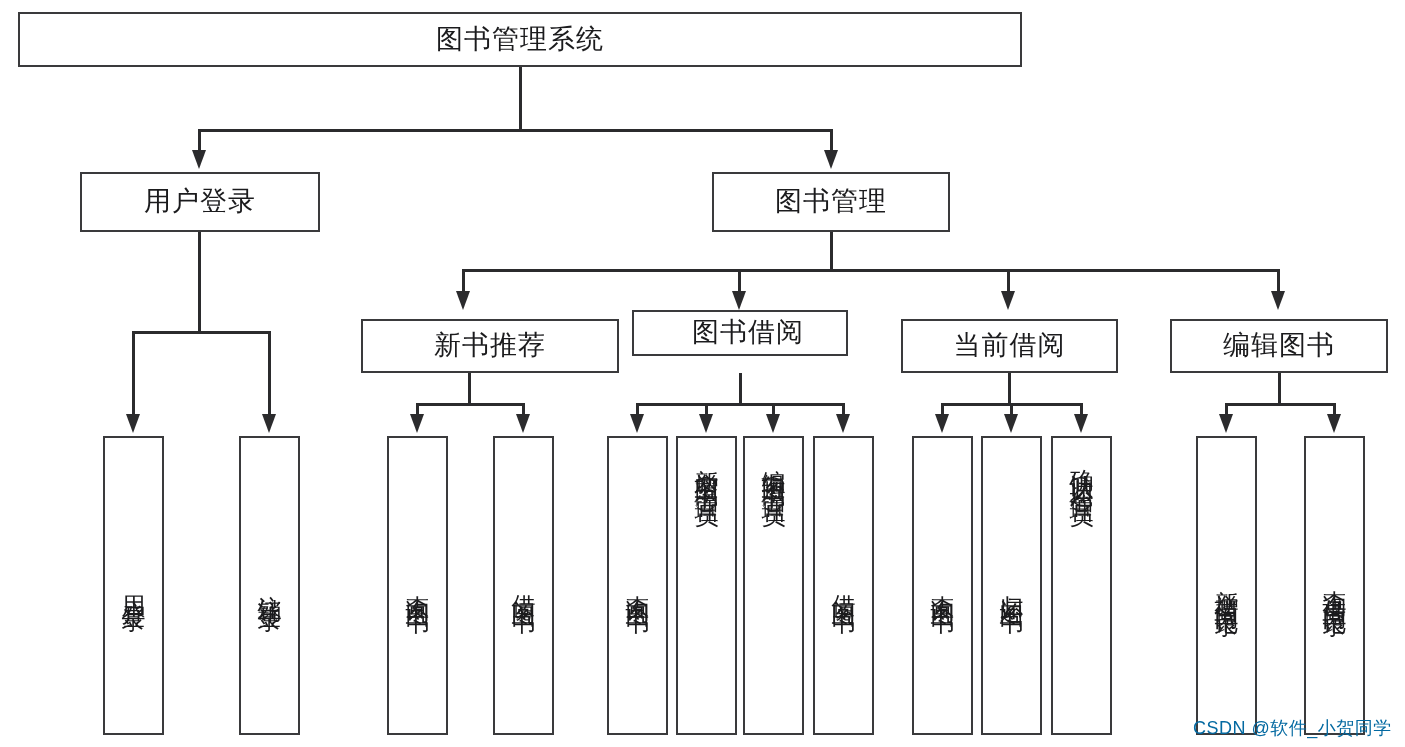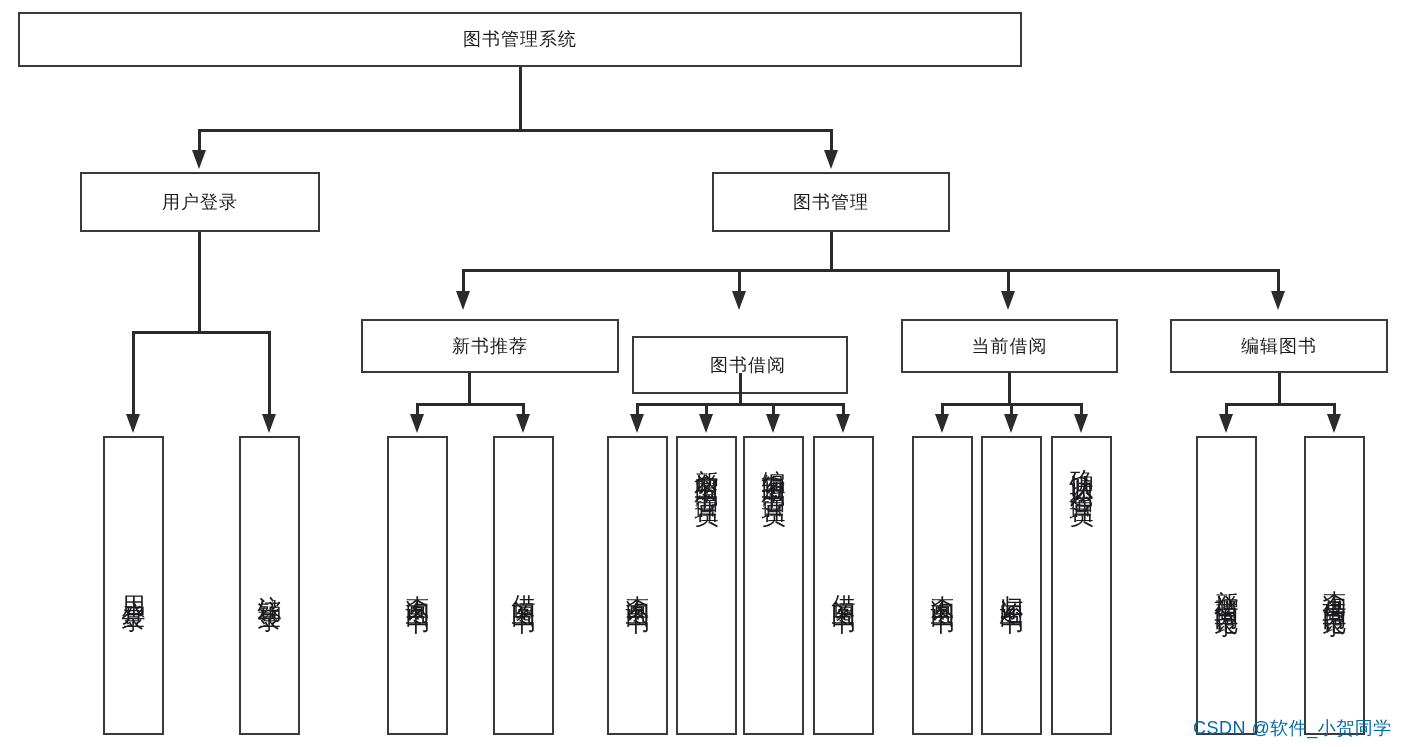--- a/index.html
+++ b/index.html
@@ -23,21 +23,21 @@
     background: #ffffff;
     border: 2.5px solid #3a3a3c;
     display: flex;
     align-items: center;
     justify-content: center;
     color: #1b1b1d;
     line-height: 1.25;
     text-align: center;
   }
   .node.horiz {
-    font-size: 18px;
+    font-size: 27px;
     letter-spacing: 1px;
   }
   
   .node.vert {
     align-items: flex-start;
     justify-content: center;
     padding-top: 12px;
   }
   .node.vert .vlabel {
     writing-mode: vertical-rl;
@@ -124,21 +124,21 @@
 
   <div class="edge vline" style="left:1007px; top:269px; width:2.5px; height:24px;"></div>
   <div class="arrow" style="left:1001px; top:291px;"></div>
 
   <div class="edge vline" style="left:1277px; top:269px; width:2.5px; height:24px;"></div>
   <div class="arrow" style="left:1271px; top:291px;"></div>
 
   <div class="node horiz" style="left:361px; top:319px; width:258px; height:54px;">
     <span>新书推荐</span>
   </div>
-  <div class="node horiz" style="left:632px; top:336px; width:216px; height:58px;padding-left:16px;">
+  <div class="node horiz" style="left:632px; top:310px; width:216px; height:46px;padding-left:16px;">
     <span>图书借阅</span>
   </div>
   <div class="node horiz" style="left:901px; top:319px; width:217px; height:54px;">
     <span>当前借阅</span>
   </div>
   <div class="node horiz" style="left:1170px; top:319px; width:218px; height:54px;">
     <span>编辑图书</span>
   </div>
 
   <div class="edge vline" style="left:468px; top:373px; width:2.5px; height:32px;"></div>

